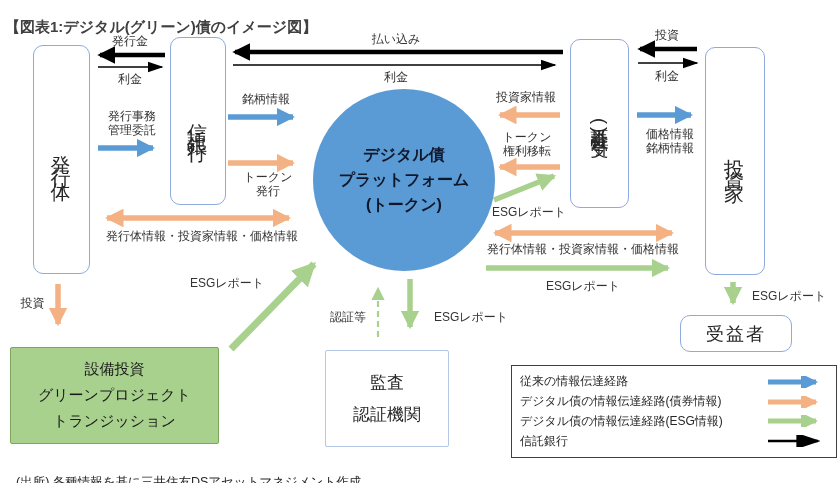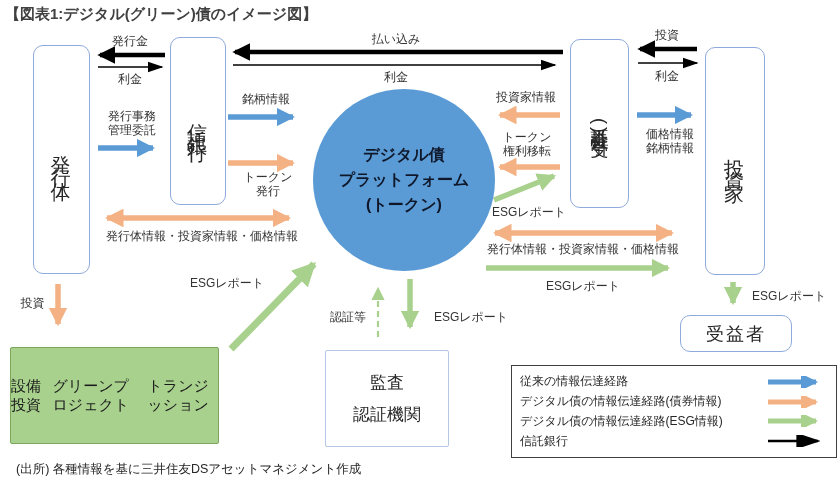--- a/index.html
+++ b/index.html
@@ -1,38 +1,38 @@
 <!DOCTYPE html>
 <html><head>
 <meta charset="utf-8">
 <style>
   html,body{margin:0;padding:0;background:#fff;}
   #stage{
     position:relative;width:840px;height:483px;background:#fff;overflow:hidden;
     font-family:"Liberation Sans","DejaVu Sans",sans-serif;color:#333;
   }
-  .abs{position:absolute;}
+  .abs{position:absolute;margin-top:13px;}
   #title{left:5px;top:5px;font-size:15px;font-weight:bold;color:#404040;white-space:nowrap;}
   #source{left:16px;top:461px;font-size:12.5px;color:#262626;white-space:nowrap;}
 
   
   .node{
     position:absolute;border:1.5px solid #8FAADC;border-radius:10px;background:#fff;
     display:flex;align-items:center;justify-content:center;color:#262626;
   }
   .vert{writing-mode:vertical-rl;text-orientation:mixed;}
   #issuer{left:33px;top:45px;width:55px;height:227px;font-size:20px;letter-spacing:13px;}
   #trust-bank{left:170px;top:37px;width:54px;height:166px;font-size:20px;letter-spacing:7px;}
   #securities{left:570px;top:39px;width:57px;height:167px;font-size:18px;letter-spacing:1px;}
   #investor{left:705px;top:47px;width:58px;height:226px;font-size:20px;letter-spacing:12px;}
   #beneficiary{left:680px;top:315px;width:110px;height:35px;font-size:18px;letter-spacing:2px;border-radius:10px;}
   #audit{left:325px;top:350px;width:122px;height:95px;border-radius:2px;border:1px solid #B4C7E7;
          flex-direction:column;gap:9px;font-size:17px;}
   #green-box{left:10px;top:347px;width:207px;height:95px;border:1px solid #7CA65B;border-radius:2px;
-         background:#A9D18E;flex-direction:row;gap:7px;font-size:15px;color:#1a1a1a;}
+         background:#A9D18E;flex-direction:column;gap:7px;font-size:15px;color:#1a1a1a;}
   #platform{
     left:313px;top:89px;width:182px;height:182px;border-radius:50%;background:#5B9BD5;border:none;
     flex-direction:column;gap:4px;color:#0f172a;font-weight:bold;font-size:16px;text-align:center;
   }
   #platform .sub{font-size:16px;}
 
   
   .lbl{position:absolute;font-size:12px;color:#333;text-align:center;line-height:1.2;white-space:nowrap;}
 
   

